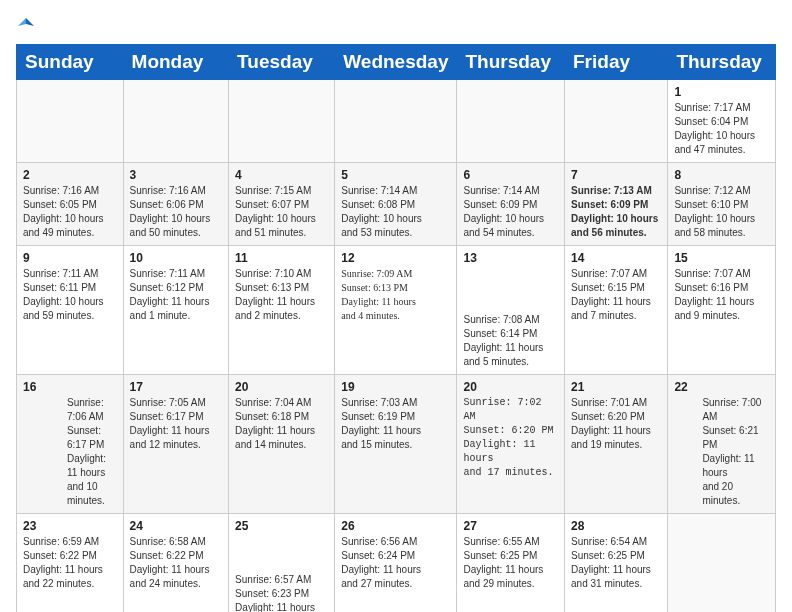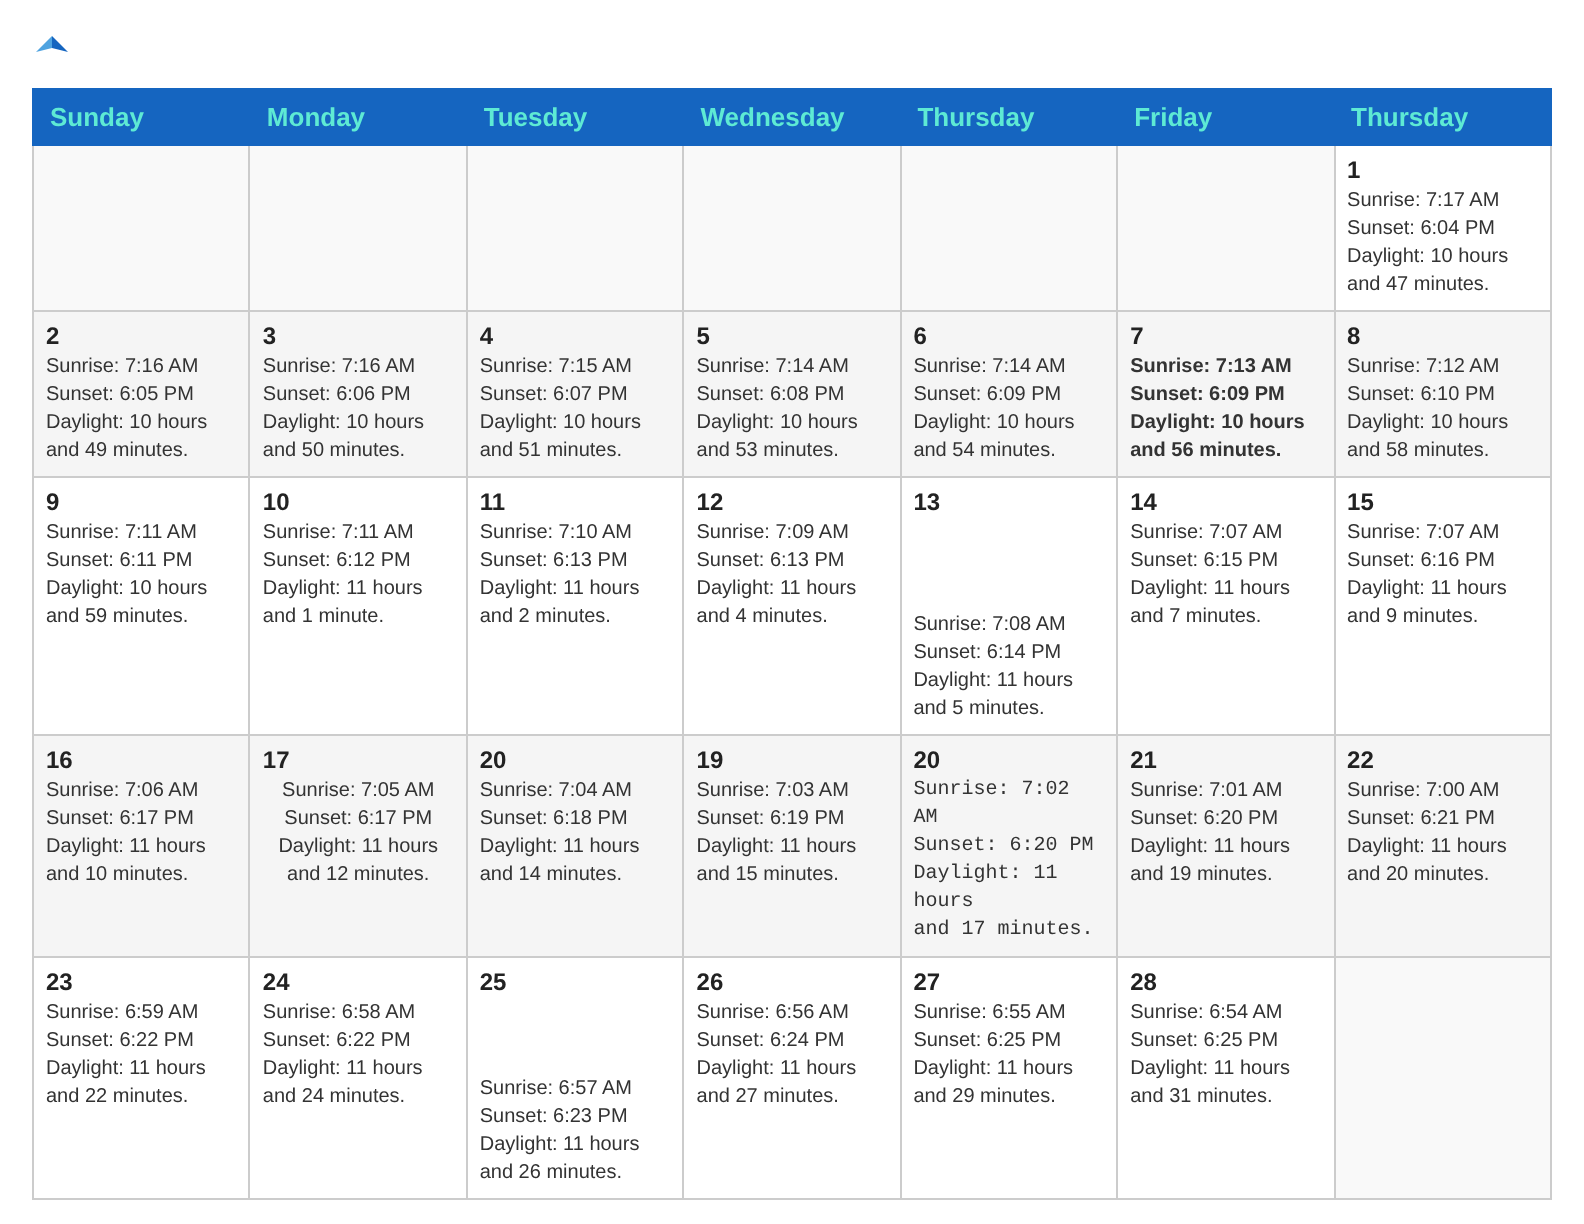--- a/index.html
+++ b/index.html
@@ -44,23 +44,23 @@
       font-weight: normal;
       color: #444;
     }
     .calendar {
       width: 100%;
       border-collapse: collapse;
       border: 1px solid #ccc;
     }
     .calendar th {
       background: #1565C0;
-      color: #5eead4;
+      color: #ffffff;
       padding: 6px 8px;
-      font-size: 13px;
+      font-size: 19px;
       font-weight: bold;
       text-align: left;
       border: 1px solid #1565C0;
     }
     .calendar td {
       vertical-align: top;
       padding: 5px 6px;
       font-size: 10px;
       color: #333;
       border: 1px solid #ccc;
@@ -204,21 +204,21 @@
         </td>
         <td>
           <span class="day-number">11</span>
           <div class="day-info" style="white-space: pre-line;">Sunrise: 7:10 AM
 Sunset: 6:13 PM
 Daylight: 11 hours
 and 2 minutes.</div>
         </td>
         <td>
           <span class="day-number">12</span>
-          <div class="day-info" style="white-space: pre-line;">Sunrise: 7:09 AM
+          <div class="day-info" style="white-space: pre-line; font-family: Liberation Serif, serif;">Sunrise: 7:09 AM
 Sunset: 6:13 PM
 Daylight: 11 hours
 and 4 minutes.</div>
         </td>
         <td>
           <span class="day-number">13</span>
           <div class="day-info" style="white-space: pre-line; margin-top: 48px;">Sunrise: 7:08 AM
 Sunset: 6:14 PM
 Daylight: 11 hours
 and 5 minutes.</div>
@@ -234,28 +234,28 @@
           <span class="day-number">15</span>
           <div class="day-info" style="white-space: pre-line;">Sunrise: 7:07 AM
 Sunset: 6:16 PM
 Daylight: 11 hours
 and 9 minutes.</div>
         </td>
       </tr>
       <tr>
         <td>
           <span class="day-number">16</span>
-          <div class="day-info" style="white-space: pre-line;">Sunrise: 7:06 AM
+          <div class="day-info" style="white-space: pre-line; margin-left: 44px;">Sunrise: 7:06 AM
 Sunset: 6:17 PM
 Daylight: 11 hours
 and 10 minutes.</div>
         </td>
         <td>
           <span class="day-number">17</span>
-          <div class="day-info" style="white-space: pre-line; text-align: center;">Sunrise: 7:05 AM
+          <div class="day-info" style="white-space: pre-line;">Sunrise: 7:05 AM
 Sunset: 6:17 PM
 Daylight: 11 hours
 and 12 minutes.</div>
         </td>
         <td>
           <span class="day-number">20</span>
           <div class="day-info" style="white-space: pre-line;">Sunrise: 7:04 AM
 Sunset: 6:18 PM
 Daylight: 11 hours
 and 14 minutes.</div>
@@ -276,21 +276,21 @@
         </td>
         <td>
           <span class="day-number">21</span>
           <div class="day-info" style="white-space: pre-line;">Sunrise: 7:01 AM
 Sunset: 6:20 PM
 Daylight: 11 hours
 and 19 minutes.</div>
         </td>
         <td>
           <span class="day-number">22</span>
-          <div class="day-info" style="white-space: pre-line;">Sunrise: 7:00 AM
+          <div class="day-info" style="white-space: pre-line; margin-left: 28px;">Sunrise: 7:00 AM
 Sunset: 6:21 PM
 Daylight: 11 hours
 and 20 minutes.</div>
         </td>
       </tr>
       <tr>
         <td>
           <span class="day-number">23</span>
           <div class="day-info" style="white-space: pre-line;">Sunrise: 6:59 AM
 Sunset: 6:22 PM

